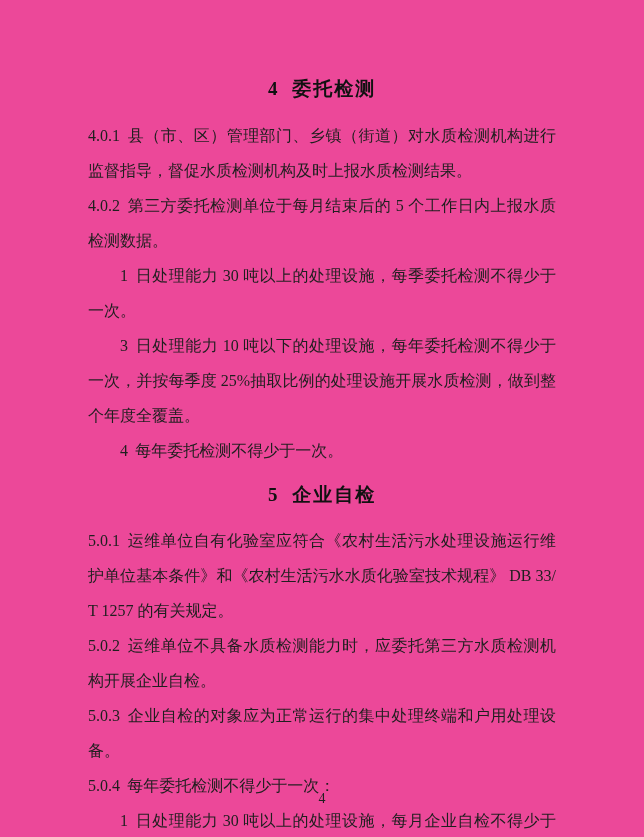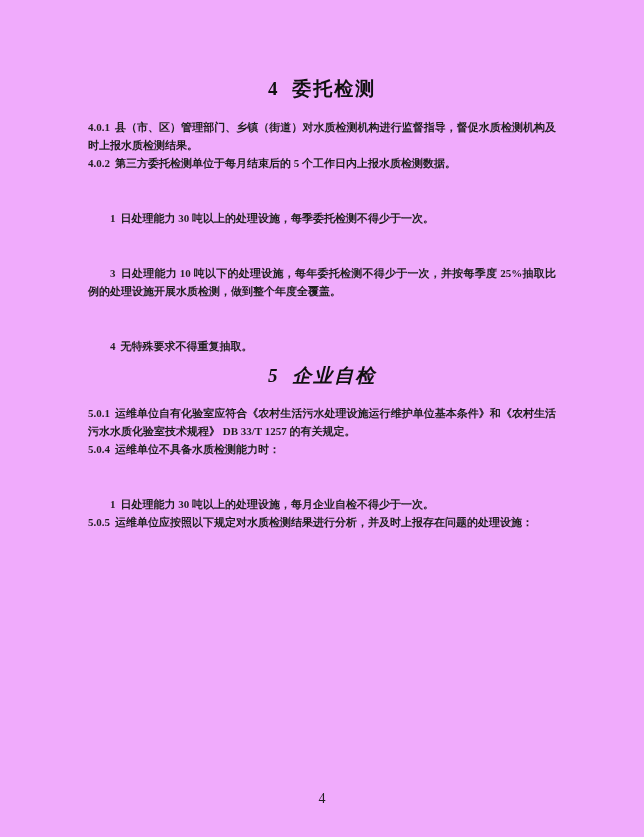--- a/index.html
+++ b/index.html
@@ -4,21 +4,21 @@
 <style>
   html, body {
     margin: 0;
     padding: 0;
     background: #ffffff;
   }
   .page {
     position: relative;
     width: 644px;
     height: 837px;
-    background: #f0abfc;
+    background: #ec4899;
     overflow: hidden;
     font-family: "Liberation Serif", "DejaVu Serif", serif;
     color: #1f1f1f;
   }
   .content {
     padding: 76px 88px 0 88px;
   }
   .heading {
     margin: 0 0 16px 0;
     text-align: center;
@@ -29,38 +29,35 @@
   }
   .heading .hnum {
     font-family: "Liberation Serif", "DejaVu Serif", serif;
     margin-right: 10px;
   }
   .heading .htitle {
     font-family: "Liberation Sans", "DejaVu Sans", sans-serif;
     letter-spacing: 2px;
   }
   .heading.second {
-    margin-top: 8px;
+    margin-top: 14px;
     margin-bottom: 15px;
-    font-style: italic;
   }
   .clause {
     margin: 0;
-    font-size: 11px;
-    line-height: 18px;
+    font-size: 16px;
+    line-height: 35px;
     text-align: justify;
     word-break: break-all;
-    font-weight: bold;
   }
   .clause .label {
     margin-right: 0.45em;
   }
   .clause.sub {
     text-indent: 2em;
-    margin-top: 37px;
   }
   .page-footer {
     position: absolute;
     left: 0;
     bottom: 30px;
     width: 100%;
     text-align: center;
   }
   .page-number {
     font-size: 14px;
@@ -84,33 +81,39 @@
     <p class="clause">
       <span class="label">4.0.2</span><span class="text">第三方委托检测单位于每月结束后的 5 个工作日内上报水质检测数据。</span>
     </p>
     <p class="clause sub">
       <span class="label">1</span><span class="text">日处理能力 30 吨以上的处理设施，每季委托检测不得少于一次。</span>
     </p>
     <p class="clause sub">
       <span class="label">3</span><span class="text">日处理能力 10 吨以下的处理设施，每年委托检测不得少于一次，并按每季度 25%抽取比例的处理设施开展水质检测，做到整个年度全覆盖。</span>
     </p>
     <p class="clause sub">
-      <span class="label">4</span><span class="text">无特殊要求不得重复抽取。</span>
+      <span class="label">4</span><span class="text">每年委托检测不得少于一次。</span>
     </p>
 
     <h2 class="heading second">
       <span class="hnum">5</span>
       <span class="htitle">企业自检</span>
     </h2>
 
     <p class="clause">
       <span class="label">5.0.1</span><span class="text">运维单位自有化验室应符合《农村生活污水处理设施运行维护单位基本条件》和《农村生活污水水质化验室技术规程》 DB 33/T 1257 的有关规定。</span>
     </p>
     <p class="clause">
-      <span class="label">5.0.4</span><span class="text">运维单位不具备水质检测能力时：</span>
+      <span class="label">5.0.2</span><span class="text">运维单位不具备水质检测能力时，应委托第三方水质检测机构开展企业自检。</span>
+    </p>
+    <p class="clause">
+      <span class="label">5.0.3</span><span class="text">企业自检的对象应为正常运行的集中处理终端和户用处理设备。</span>
+    </p>
+    <p class="clause">
+      <span class="label">5.0.4</span><span class="text">每年委托检测不得少于一次：</span>
     </p>
     <p class="clause sub">
       <span class="label">1</span><span class="text">日处理能力 30 吨以上的处理设施，每月企业自检不得少于一次。</span>
     </p>
     <p class="clause">
       <span class="label">5.0.5</span><span class="text">运维单位应按照以下规定对水质检测结果进行分析，并及时上报存在问题的处理设施：</span>
     </p>
 
   </main>
 

